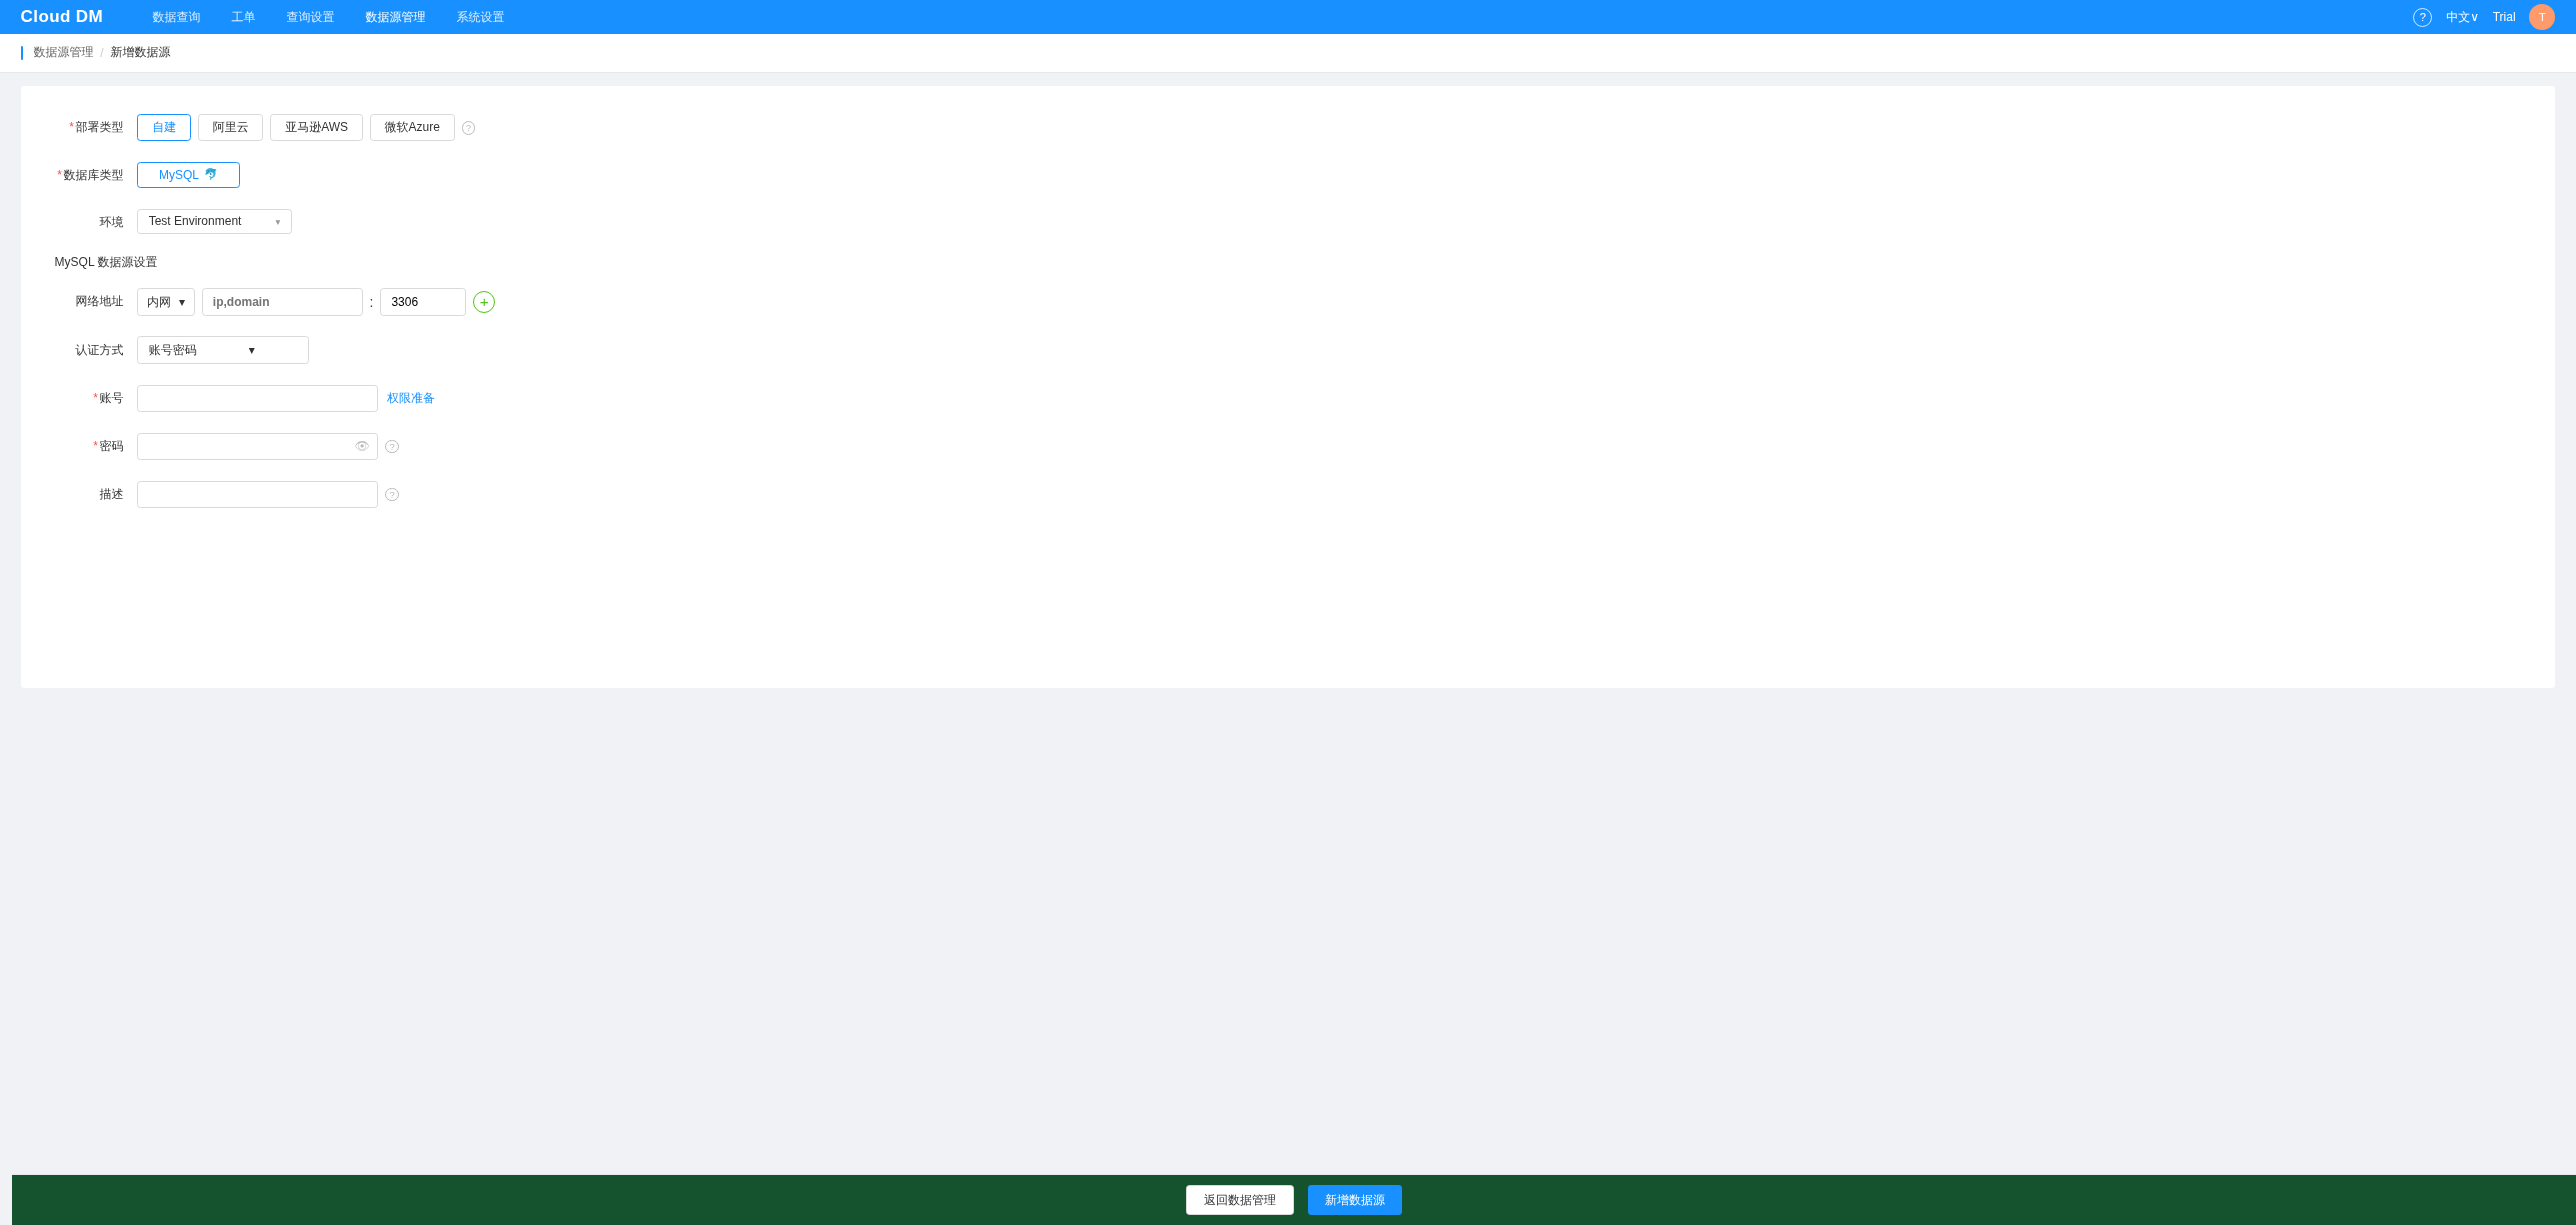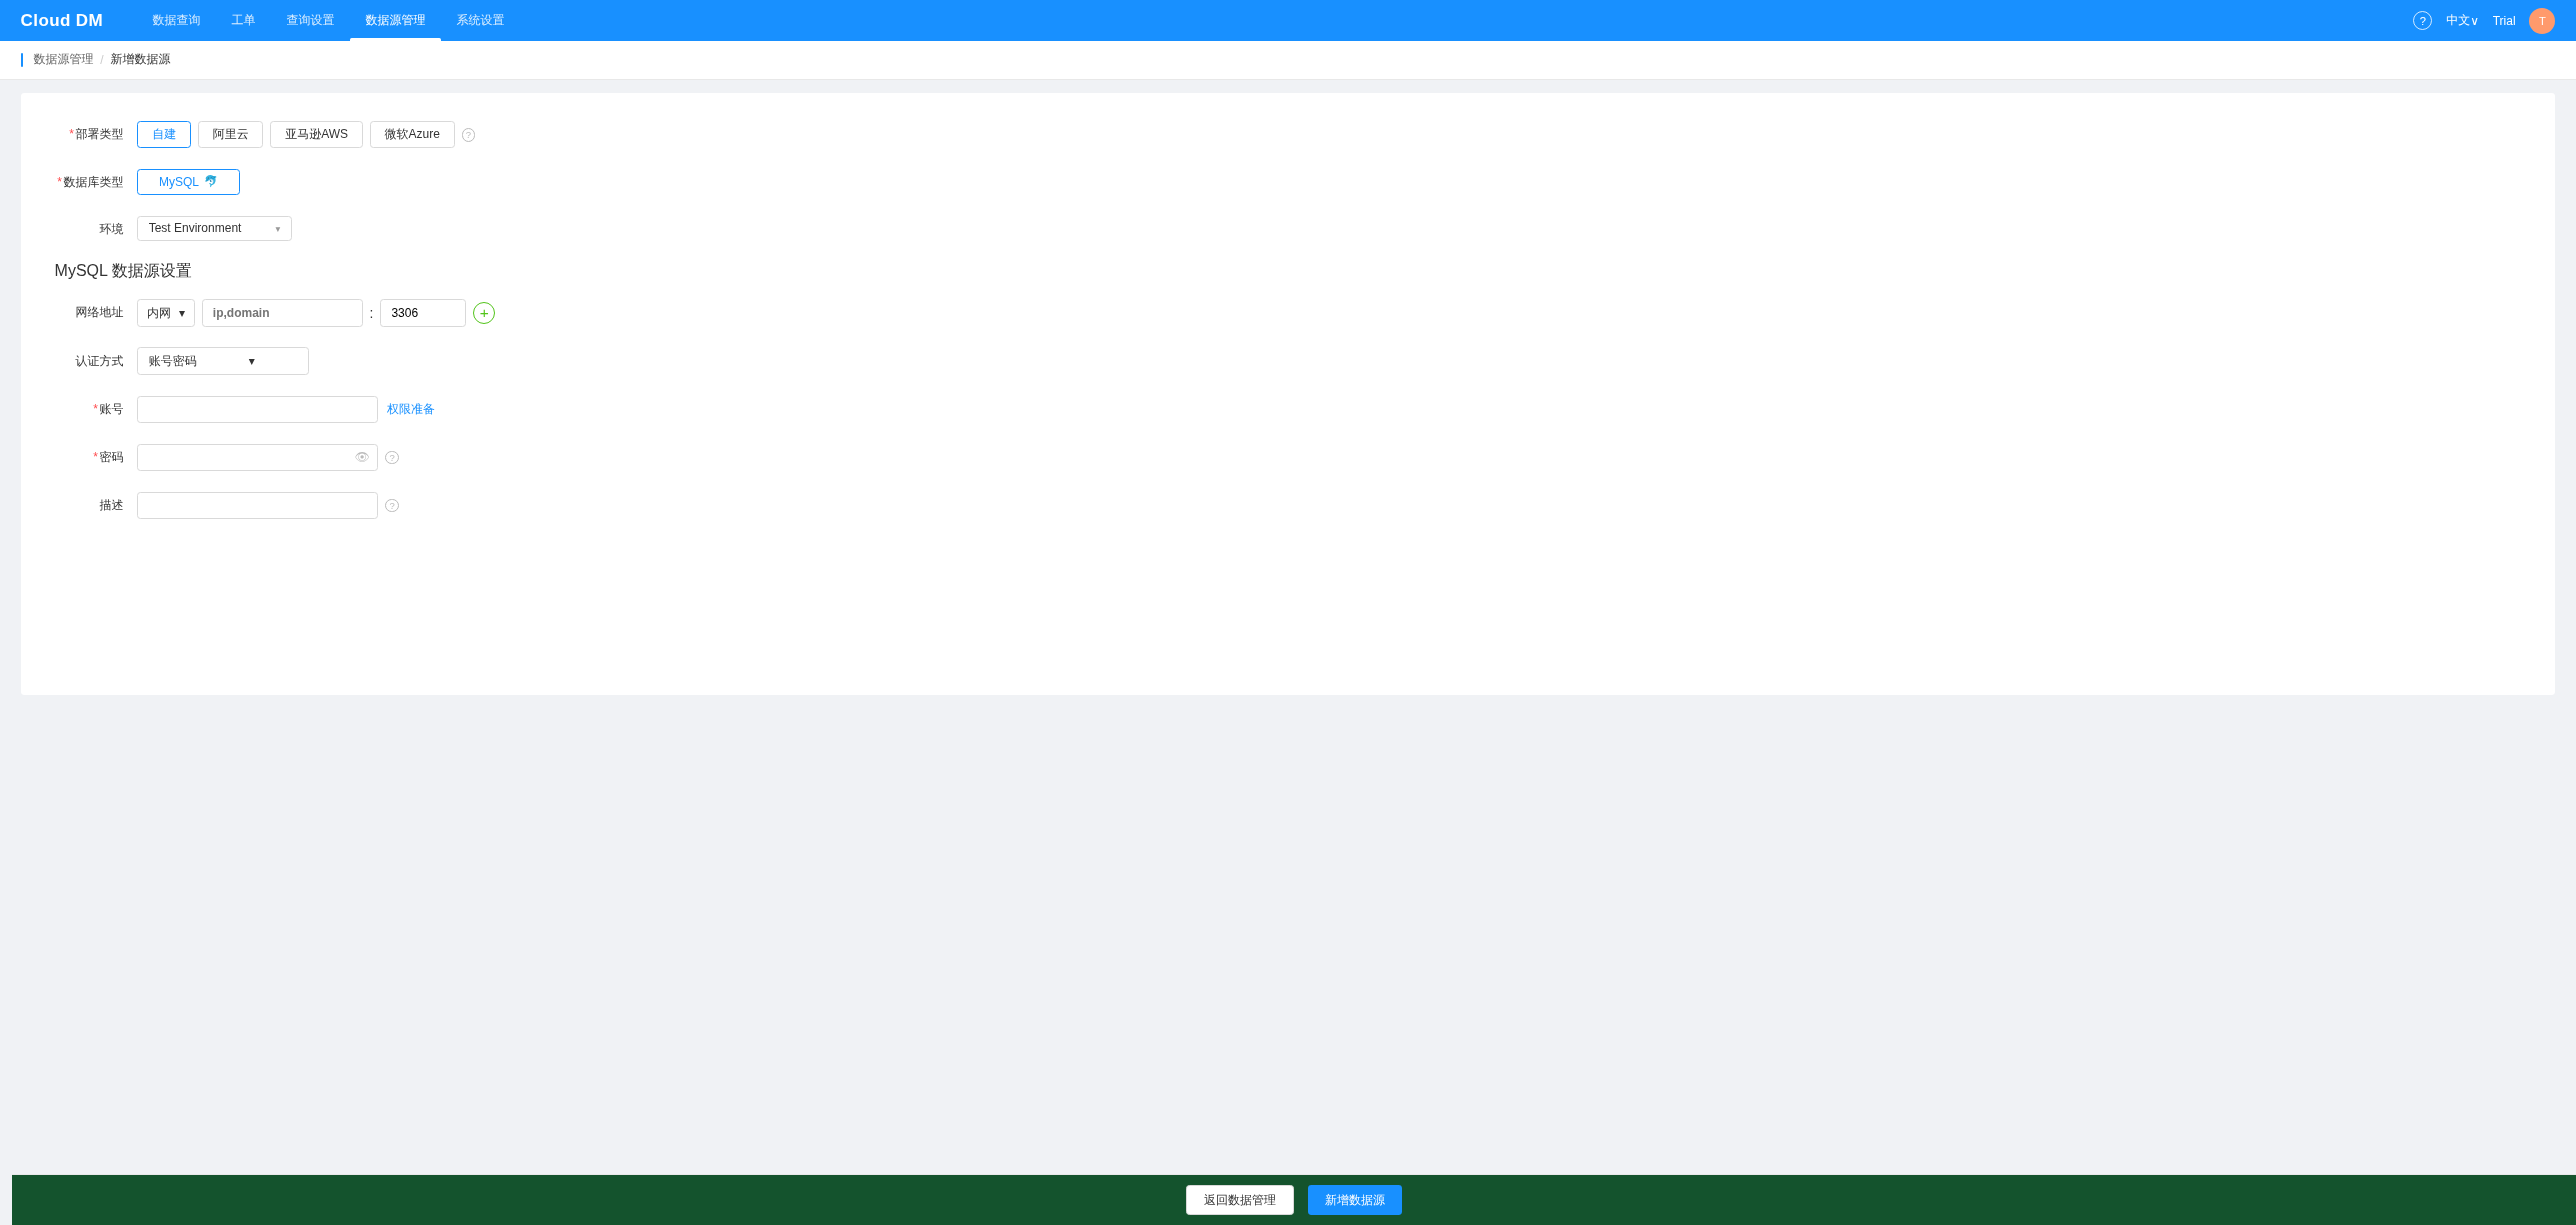--- a/index.html
+++ b/index.html
@@ -1,21 +1,21 @@
 <!DOCTYPE html>
 <html style="font-size:13.8px"><head>
   <meta charset="utf-8">
   <style>
     * { box-sizing: border-box; margin: 0; padding: 0; }
     body { font-family: -apple-system, BlinkMacSystemFont, 'PingFang SC', 'Microsoft YaHei', sans-serif; font-size: 12px; background: #f0f2f5; color: #333; }
 
     
     .header {
       background: #1890ff;
-      height: 41px;
+      height: 34px;
       display: flex;
       align-items: center;
       padding: 0 20.6px;
       gap: 0;
     }
     .header-logo {
       color: white;
       font-size: 17px;
       font-weight: bold;
       margin-right: 34px;
@@ -205,21 +205,21 @@
     }
     .radio-dot::after {
       content: '';
       width: 6.9px; height: 6.9px;
       border-radius: 50%;
       background: #1890ff;
     }
 
     
     .section-title {
-      font-size: 16px;
+      font-size: 12px;
       font-weight: 500;
       color: #333;
       margin-bottom: 17px;
     }
 
     
     .network-row {
       display: flex;
       align-items: center;
       gap: 6.9px;

